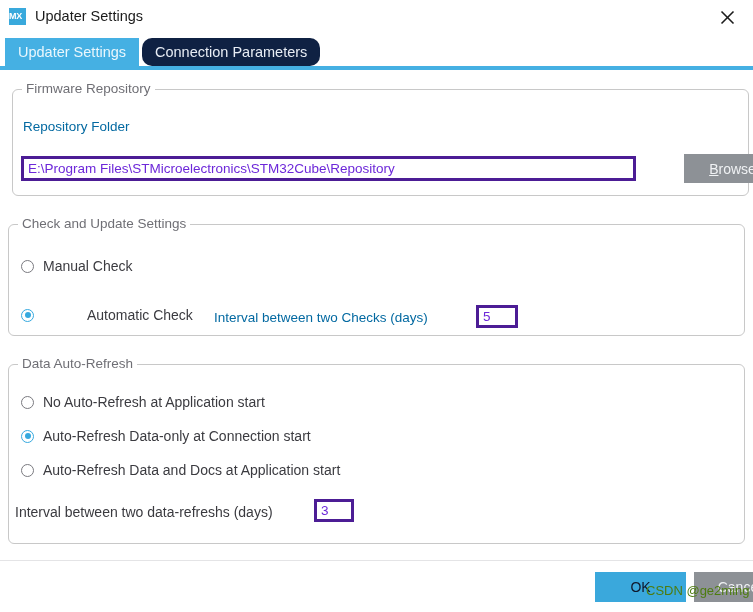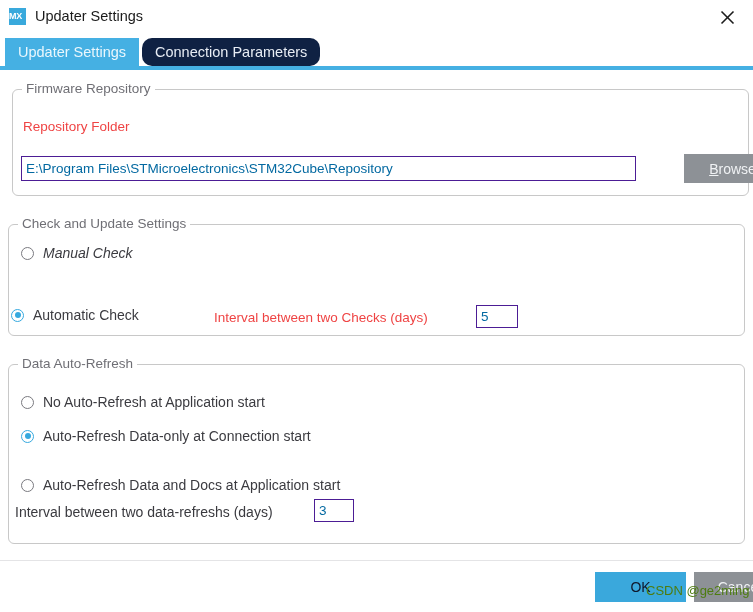--- a/index.html
+++ b/index.html
@@ -104,35 +104,35 @@
     background: #ffffff;
     font-size: 13.5px;
     color: #6f6f75;
     white-space: nowrap;
     font-family: "Liberation Sans", sans-serif;
   }
 
   .label {
     position: absolute;
     font-size: 13.5px;
-    color: #ef4444;
+    color: #0369a1;
     white-space: nowrap;
     font-family: "Liberation Sans", sans-serif;
   }
   .label-dark {
     color: #3a3a3f;
   }
 
   
   .textbox {
     position: absolute;
-    border: 1px solid #4c1d95;
+    border: 3px solid #4c1d95;
     background: #ffffff;
     font-size: 13.5px;
-    color: #0369a1;
+    color: #6d28d9;
     padding: 0 4px;
     outline: none;
     font-family: "Liberation Sans", sans-serif;
   }
 
   
   .btn {
     position: absolute;
     border: none;
     cursor: pointer;
@@ -241,26 +241,26 @@
     <div class="label" style="left:10px; top:29px;">Repository Folder</div>
     <input class="textbox" style="left: 8px; top: 66px; width: 615px; height: 25px;" value="E:\Program Files\STMicroelectronics\STM32Cube\Repository">
     <button class="btn btn-browse" style="left:632px; top:64px; width:97px; height:29px;">
       <span class="mn">B</span><span>rowse</span>
     </button>
   </div>
 
   <div class="group" style="left:8px; top:224px; width:737px; height:112px;">
     <div class="group-title">Check and Update Settings</div>
 
-    <div class="radio-row" style="left:12px; top:20px;font-style:italic;">
+    <div class="radio-row" style="left:12px; top:33px;">
       <span class="radio"></span>
       <span class="radio-label">Manual Check</span>
     </div>
 
-    <div class="radio-row" style="left:2px; top:82px;">
+    <div class="radio-row" style="left:12px; top:82px;gap:44px;">
       <span class="radio checked"></span>
       <span class="radio-label">Automatic Check</span>
     </div>
 
     <div class="label" style="left:205px; top:85px;">Interval between two Checks (days)</div>
     <input class="textbox" style="left: 467px; top: 80px; width: 42px; height: 23px;" value="5">
   </div>
 
   <div class="group" style="left:8px; top:364px; width:737px; height:180px;">
     <div class="group-title">Data Auto-Refresh</div>
@@ -268,21 +268,21 @@
     <div class="radio-row" style="left:12px; top:29px;">
       <span class="radio"></span>
       <span class="radio-label">No Auto-Refresh at Application start</span>
     </div>
 
     <div class="radio-row" style="left:12px; top:63px;">
       <span class="radio checked"></span>
       <span class="radio-label">Auto-Refresh Data-only at Connection start</span>
     </div>
 
-    <div class="radio-row" style="left:12px; top:97px;margin-top:15px;">
+    <div class="radio-row" style="left:12px; top:97px;">
       <span class="radio"></span>
       <span class="radio-label">Auto-Refresh Data and Docs at Application start</span>
     </div>
 
     <div class="label label-dark" style="left:6px; top:139px; font-size:14px;">Interval between two data-refreshs (days)</div>
     <input class="textbox" style="left: 305px; top: 134px; width: 40px; height: 23px;" value="3">
   </div>
 
   <div class="footer-sep"></div>
   <button class="btn btn-ok" style="left:556px; top:572px; width:91px; height:30px;">OK</button>

